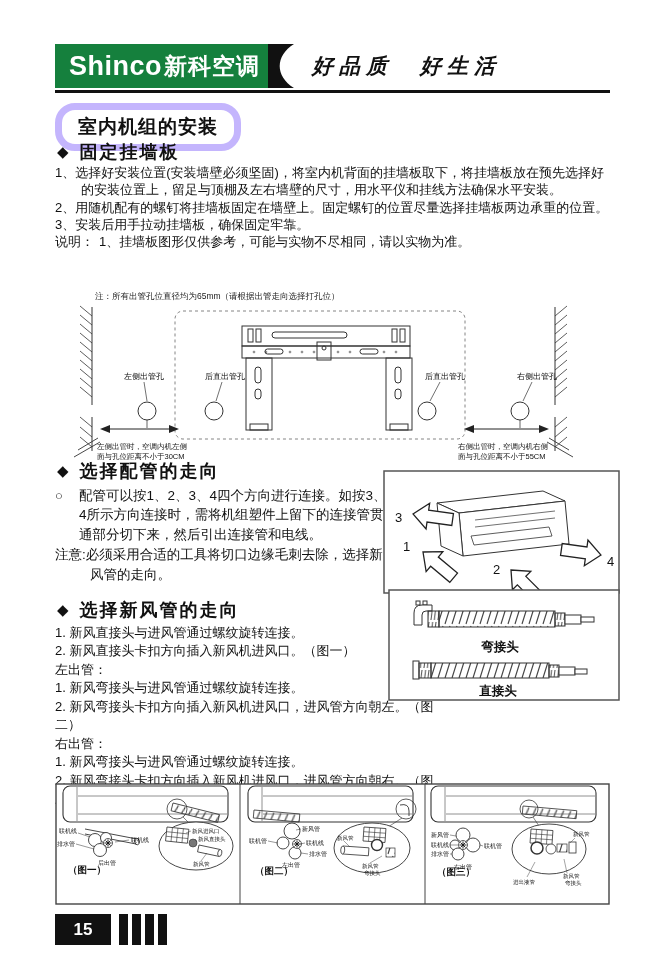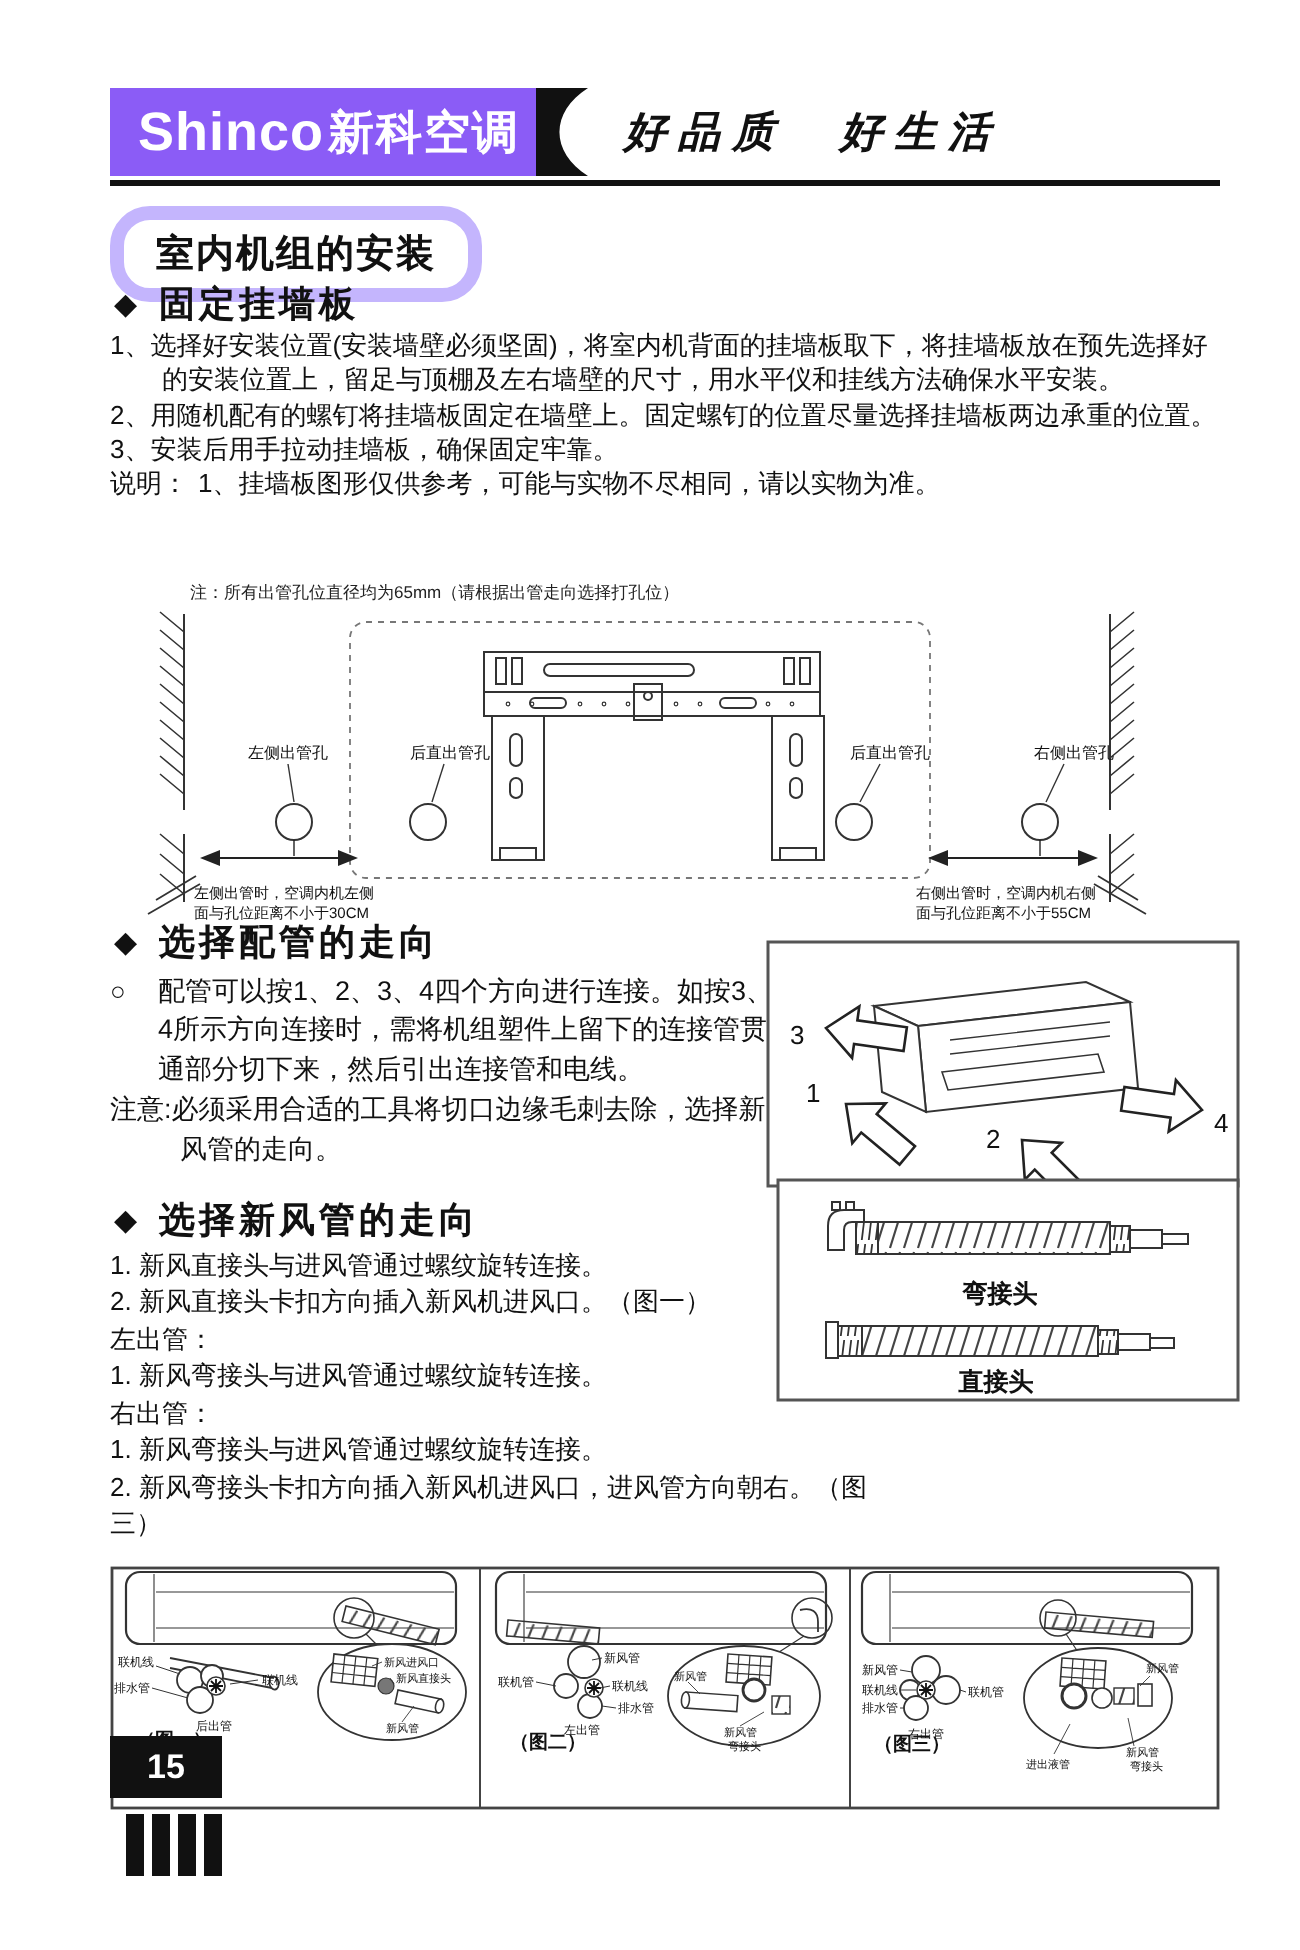--- a/index.html
+++ b/index.html
@@ -5,21 +5,21 @@
   html,body{margin:0;padding:0;}
   body{
     width:650px;height:975px;background:#ffffff;position:relative;
     font-family:"Liberation Sans","DejaVu Sans",sans-serif;color:#111;
     -webkit-font-smoothing:antialiased;
   }
   .abs{position:absolute;}
 
   
   .logo-row{position:absolute;left:55px;top:44px;display:flex;align-items:stretch;height:44px;}
-  .logo-box{background:#8b5cf6;color:#fff;display:flex;align-items:center;padding:0 8px 0 14px;}
+  .logo-box{background:#15803d;color:#fff;display:flex;align-items:center;padding:0 8px 0 14px;}
   .logo-en{font-size:27px;font-weight:bold;letter-spacing:.5px;}
   .logo-cn{font-size:23px;font-weight:bold;margin-left:2px;letter-spacing:1px;}
   .slogan{align-self:center;margin-left:18px;font-family:"DejaVu Serif",serif;
           font-style:italic;font-weight:bold;font-size:21px;letter-spacing:6px;}
   .header-rule{position:absolute;left:55px;top:90px;width:555px;height:3px;background:#111;}
 
   
   .title-pill{position:absolute;left:55px;top:103px;border:7px solid #c4b5fd;border-radius:20px;
               padding:4px 16px;font-size:19px;font-weight:bold;letter-spacing:1px;}
 
@@ -36,21 +36,21 @@
   .small-note{position:absolute;left:95px;top:291px;font-size:8.5px;color:#222;}
 
   .sec2-txt{position:absolute;left:55px;top:486px;width:332px;font-size:13.5px;line-height:1.44;}
   .bullet-row{position:relative;padding-left:24px;}
   .ring{position:absolute;left:0;top:1px;font-size:13px;}
   .hang2{padding-left:35px;text-indent:-35px;margin-top:1px;}
 
   .sec3-txt{position:absolute;left:55px;top:624px;width:400px;font-size:13px;line-height:1.42;}
 
   
-  .footer{position:absolute;left:55px;top:868px;display:flex;align-items:flex-end;gap:8px;flex-direction:column;}
+  .footer{position:absolute;left:55px;top:914px;display:flex;align-items:flex-start;gap:8px;}
   .pagebox{background:#111;color:#fff;width:56px;height:31px;display:flex;align-items:center;justify-content:center;
            font-size:17px;font-weight:bold;}
   .bars{display:flex;gap:4px;}
   .bar{width:9px;height:31px;background:#111;}
 
   svg text{fill:#111;font-family:"Liberation Sans","DejaVu Sans",sans-serif;}
 </style>
 </head>
 <body>
 
@@ -218,20 +218,21 @@
 <div class="sec-head" style="left:57px;top:598px;">
   <span class="diamond">◆</span>
   <span>选择新风管的走向</span>
 </div>
 
 <div class="sec3-txt">
   <div>1. 新风直接头与进风管通过螺纹旋转连接。</div>
   <div>2. 新风直接头卡扣方向插入新风机进风口。（图一）</div>
   <div>左出管：</div>
   <div>1. 新风弯接头与进风管通过螺纹旋转连接。</div>
+  <div>2. 新风弯接头卡扣方向插入新风机进风口，进风管方向朝左。（图二）</div>
   <div>右出管：</div>
   <div>1. 新风弯接头与进风管通过螺纹旋转连接。</div>
   <div>2. 新风弯接头卡扣方向插入新风机进风口，进风管方向朝右。（图三）</div>
 </div>
 
 <svg class="abs" style="left:388px;top:589px;" width="232" height="112" viewBox="0 0 232 112">
   <defs>
     <pattern id="corr" width="7" height="18" patternUnits="userSpaceOnUse">
       <path d="M6,1 L1,17" stroke="#444" stroke-width="1.1" fill="none"></path>
     </pattern>

